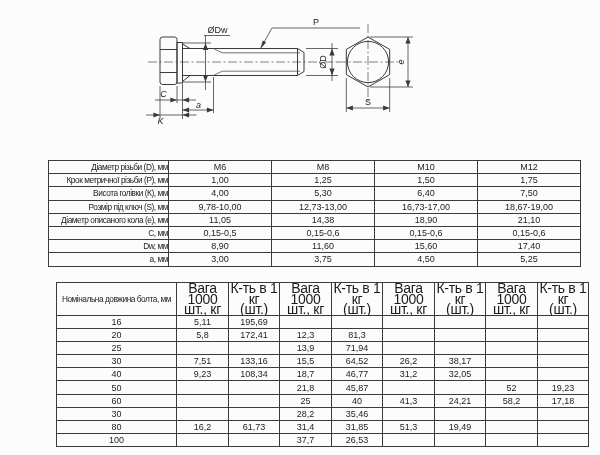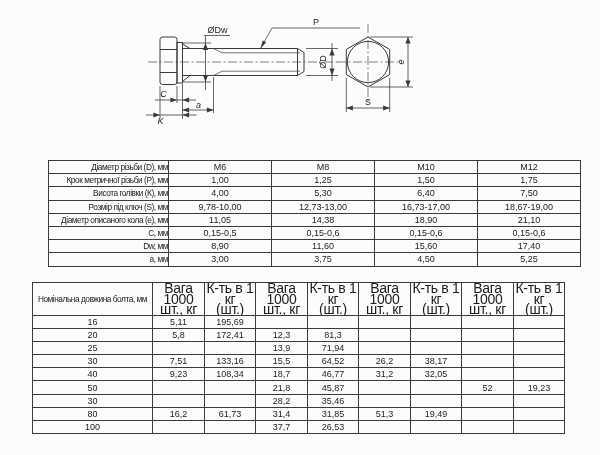--- a/index.html
+++ b/index.html
@@ -16,21 +16,21 @@
   .ah  { fill:#3a3a3a; stroke:none; }
   .dlab{ font-family:"Liberation Sans",sans-serif; font-size:9px; fill:#222; }
   .it  { font-style:italic; }
 
   .title { position:absolute; left:49px; top:145px; font-size:9.5px;margin-top:32px; }
 
   table { border-collapse:collapse; position:absolute; table-layout:fixed; background:#fcfcfc; }
   td, th { border:1px solid #3b3b3b; text-align:center; vertical-align:middle;
            padding:0; overflow:hidden; font-weight:normal; }
   .t1 { left:48px; top:160px; width:532px; }
-  .t2 { left:32px; top:282px; width:532px;padding-left:45px; }
+  .t2 { left:56px; top:282px; width:532px;padding-left:45px; }
   .t1 td, .t2 td { height:12.2px; font-size:9px; }
   td.lab { text-align:right; padding-left:3px; font-size:8.3px;
            letter-spacing:-0.45px; white-space:nowrap; }
   .t2 th { height:25px; }
   th.hlab { font-size:8.3px; letter-spacing:-0.45px; white-space:nowrap; }
   .hl { font-size:14px; line-height:10.5px; letter-spacing:-0.3px; }
 </style>
 </head>
 <body>
 
@@ -281,20 +281,31 @@
           <td></td>
           <td></td>
           <td>21,8</td>
           <td>45,87</td>
           <td></td>
           <td></td>
           <td>52</td>
           <td>19,23</td>
         </tr>
         <tr>
+          <td>60</td>
+          <td></td>
+          <td></td>
+          <td>25</td>
+          <td>40</td>
+          <td>41,3</td>
+          <td>24,21</td>
+          <td>58,2</td>
+          <td>17,18</td>
+        </tr>
+        <tr>
           <td>30</td>
           <td></td>
           <td></td>
           <td>28,2</td>
           <td>35,46</td>
           <td></td>
           <td></td>
           <td></td>
           <td></td>
         </tr>

